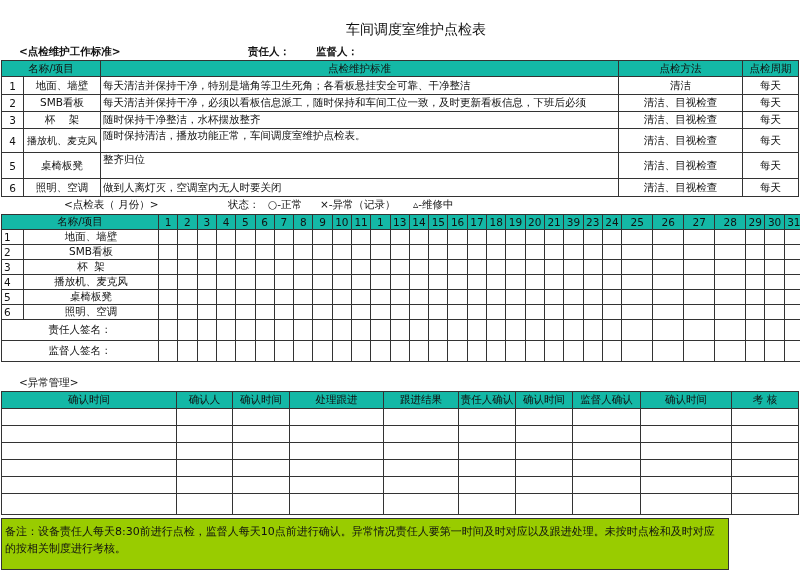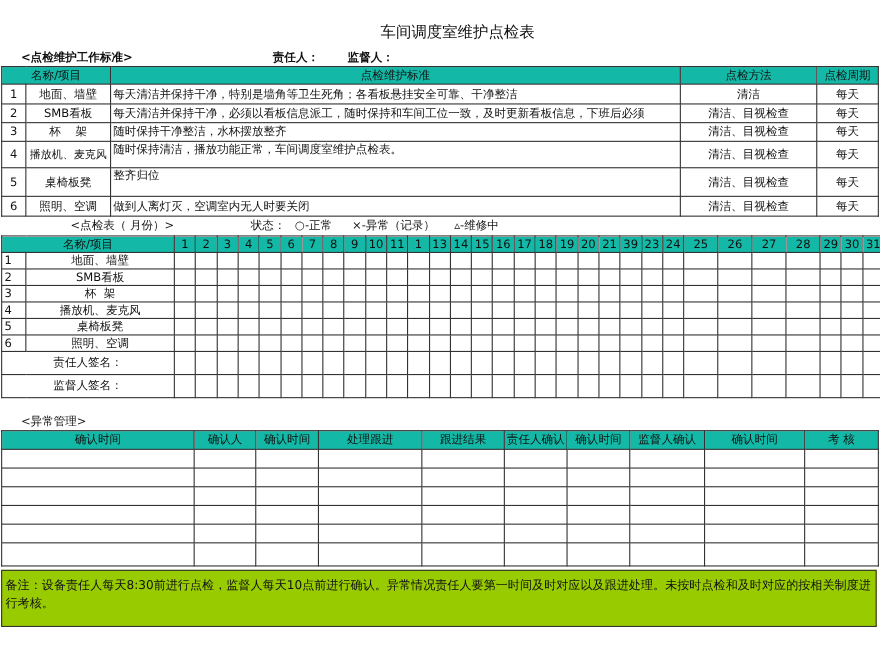--- a/index.html
+++ b/index.html
@@ -6,21 +6,21 @@
   body { width:800px; height:588px; position:relative; overflow:hidden;
          font-family:"DejaVu Sans","Liberation Sans",sans-serif; color:#111; font-size:10.5px; }
   .abs { position:absolute;padding-left:16px; }
   .title { left:0; width:800px; top:21px; text-align:center; font-size:14px; }
   .sec-label { font-size:10.5px; font-weight:bold; }
   table { border-collapse:collapse; position:absolute; table-layout:fixed; }
   td, th { border:1px solid #333; padding:0; overflow:hidden; white-space:nowrap; font-weight:normal; }
   .yellow { background:#14b8a6; }
   .c { text-align:center; }
   .l { text-align:left; padding-left:2px; }
-  .footer { left:1px; top:518px; width:796px; height:52px; background:#99cc00; border:1px solid #333;
+  .footer { left:1px; top:518px; width:728px; height:52px; background:#99cc00; border:1px solid #333;
             box-sizing:border-box; padding:4px 3px; font-size:11px; line-height:17px; }
   .status-line { top:198px; font-size:10.5px; }
 </style>
 </head>
 <body>
 
 <div class="abs title">车间调度室维护点检表</div>
 
 <div class="abs sec-label" style="left:3px; top:45px;">&lt;点检维护工作标准&gt;</div>
 <div class="abs sec-label" style="left:232px; top:45px;">责任人：</div>

